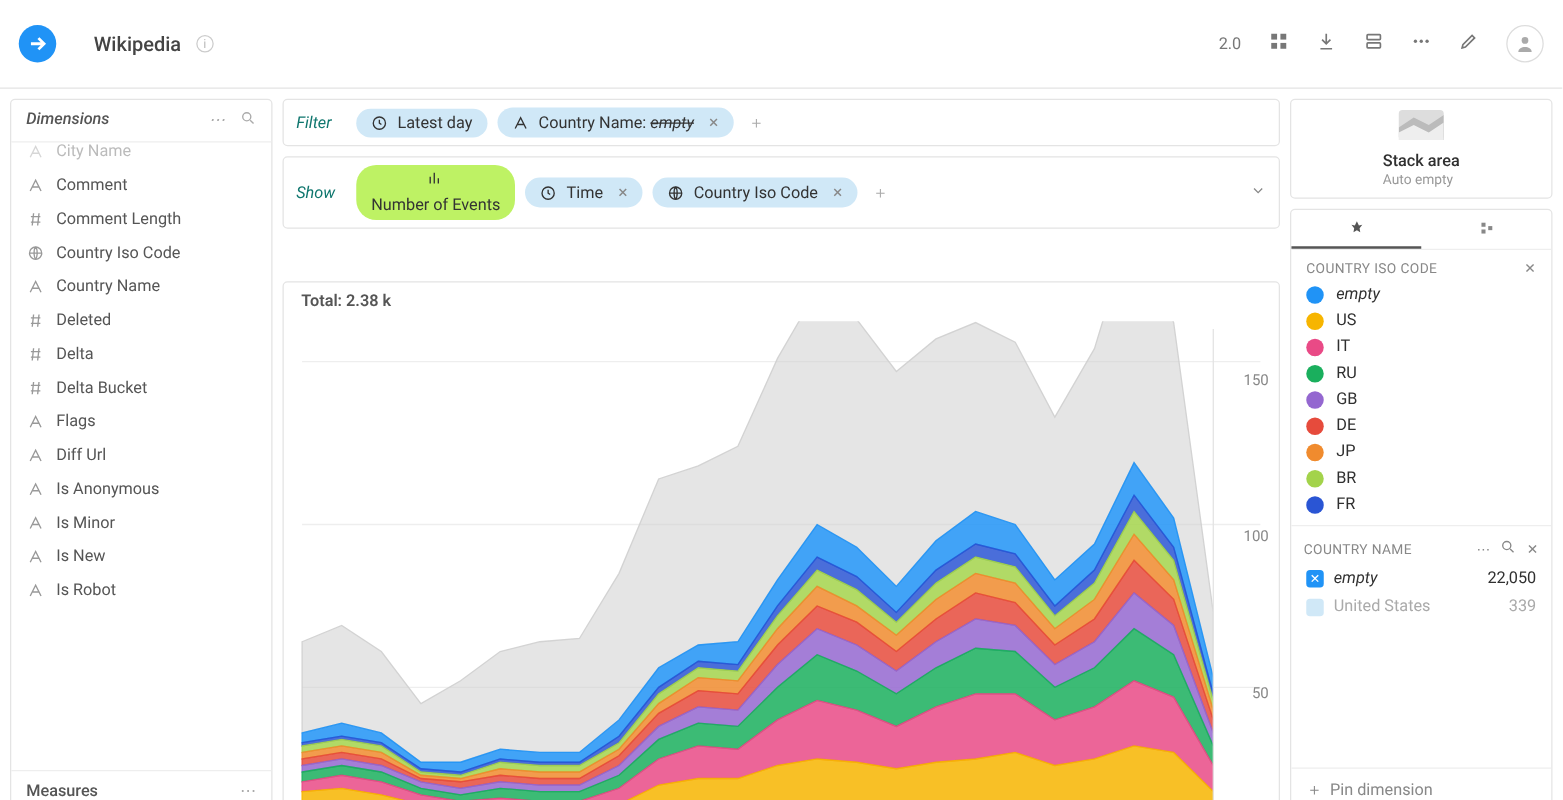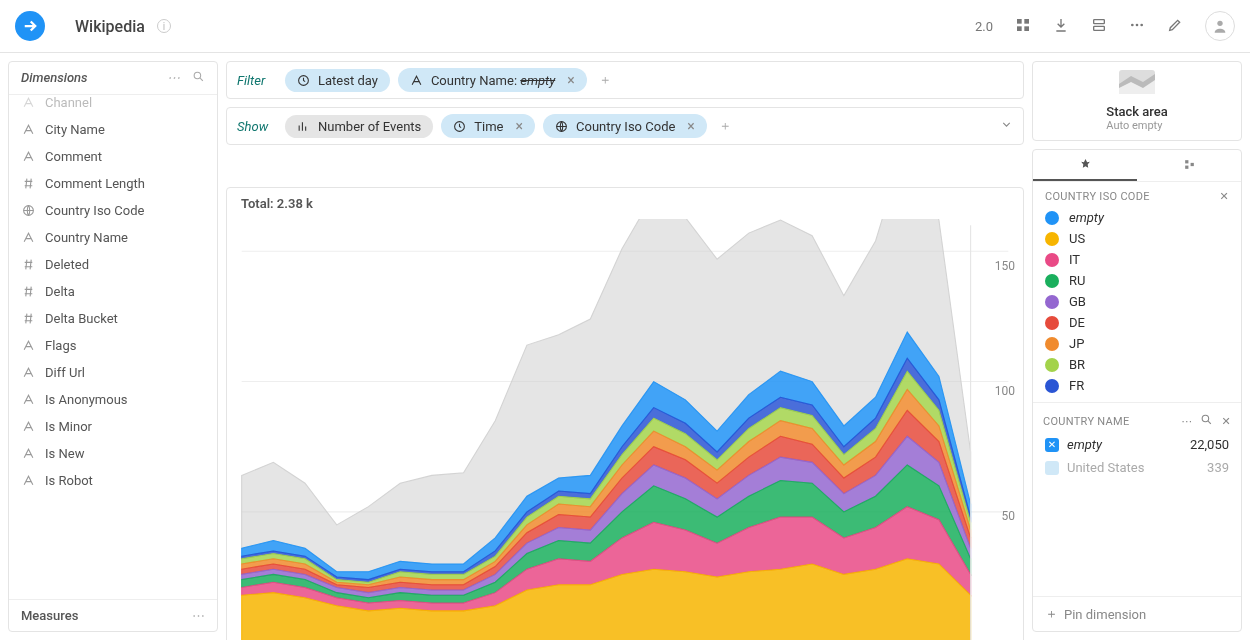--- a/index.html
+++ b/index.html
@@ -1,17 +1,17 @@
 <!DOCTYPE html>
 <html><head>
 <meta charset="utf-8">
 <style>
 * { box-sizing: border-box; margin: 0; padding: 0; }
 body { font-family: -apple-system, BlinkMacSystemFont, "Segoe UI", Roboto, sans-serif; font-size: 13px; color: #303030; background: #fff; width: 1250px; height: 640px; overflow: hidden; }
-.header { height: 53px; border-bottom: 1px solid #e4e4e4; display: flex; align-items: center; padding: 0 15px; }
+.header { height: 71px; border-bottom: 1px solid #e4e4e4; display: flex; align-items: center; padding: 0 15px; }
 .logo { width: 30px; height: 30px; background: #2093f6; border-radius: 50%; display: flex; align-items: center; justify-content: center; color: #fff; }
 .title { font-size: 16px; font-weight: 500; margin-left: 30px; color: #444; }
 .info-icon { margin-left: 12px; color: #bbb; border: 1px solid #ccc; border-radius: 50%; width: 14px; height: 14px; display: flex; align-items: center; justify-content: center; font-size: 10px; }
 .header-right { margin-left: auto; display: flex; align-items: center; gap: 22px; color: #888; }
 .header-right svg { width: 16px; height: 16px; }
 .header-icon { color: #777; cursor: pointer; }
 .avatar { width: 30px; height: 30px; border-radius: 50%; border: 1px solid #ddd; display: flex; align-items: center; justify-content: center; }
 .main { display: flex; height: 587px; padding:0 8px 8px 8px; gap: 8px; }
 .sidebar { width: 210px; border: 1px solid #e4e4e4; border-radius: 4px; display: flex; flex-direction: column; margin-top:8px; }
 .panel-head { display: flex; align-items: flex-start; padding: 8px 12px; border-bottom: 1px solid #eee; font-style: italic; }
@@ -20,21 +20,21 @@
 .dim-list { flex: 1; overflow: hidden; }
 .dim-item { display: flex; align-items: center; gap: 10px; padding: 6px 12px; color: #555; cursor:pointer;}
 .dim-item:first-child { opacity:0.4; margin-top:-6px;}
 .dim-icon { width: 14px; display:flex; justify-content:center; color: #999; }
 .section-bar { padding: 8px 12px; border-top: 1px solid #eee; display:flex; align-items:center;}
 .center { flex: 1; display: flex; flex-direction: column; gap: 8px; margin-top:8px;}
 .pill-row { border: 1px solid #e4e4e4; border-radius: 4px; padding: 6px 10px; display: flex; align-items: center; gap: 8px; }
 .row-label { color: #0f766e; width: 40px; font-style: italic; }
 .pill { display: flex; align-items: center; gap: 8px; border-radius: 16px; padding: 4px 12px; font-size: 13px; }
 .pill-blue { background: #d0e8f7; color: #333; }
-.pill-green { background: #e5e5e5; color: #333; }
+.pill-green { background: #bef264; color: #333; flex-direction: column; }
 .pill-close { color: #888; margin-left: 4px; cursor:pointer; font-size: 14px;}
 .pill-add { color: #aaa; padding: 0 4px; cursor:pointer;}
 .chart-box { flex: 1; border: 1px solid #e4e4e4; border-radius: 4px; display: flex; flex-direction: column; margin-top: 34px; }
 .chart-total { padding: 8px 14px; font-weight: 600; color: #555; }
 .chart-area { flex: 1; position: relative; }
 .chart-area svg { width: 100%; height: 100%; display:block;}
 .right { width: 210px; display: flex; flex-direction: column; gap: 8px; margin-top:8px;}
 .vis-box { border: 1px solid #e4e4e4; border-radius: 4px; padding: 8px 12px; display: flex; align-items: center; gap: 10px; flex-direction: column; }
 .vis-icon { width: 36px; height: 24px; background: #ddd; border-radius:3px; display:flex; align-items:flex-end; }
 .legend-box { flex:1; border: 1px solid #e4e4e4; border-radius: 4px; display:flex; flex-direction:column; overflow:hidden;}
@@ -113,28 +113,20 @@
             </svg></span>
       </span>
     </div>
     <div class="dim-list" id="dim-list">
         <div class="dim-item">
           <span class="dim-icon">
             <svg class="small-icon" viewBox="0 0 24 24" fill="none" stroke="currentColor" stroke-width="2">
               <path d="M4 20L12 4l8 16M7 14h10"></path>
             </svg>
           </span>
-          <span>Channel</span>
-        </div>
-        <div class="dim-item">
-          <span class="dim-icon">
-            <svg class="small-icon" viewBox="0 0 24 24" fill="none" stroke="currentColor" stroke-width="2">
-              <path d="M4 20L12 4l8 16M7 14h10"></path>
-            </svg>
-          </span>
           <span>City Name</span>
         </div>
         <div class="dim-item">
           <span class="dim-icon">
             <svg class="small-icon" viewBox="0 0 24 24" fill="none" stroke="currentColor" stroke-width="2">
               <path d="M4 20L12 4l8 16M7 14h10"></path>
             </svg>
           </span>
           <span>Comment</span>
         </div>

